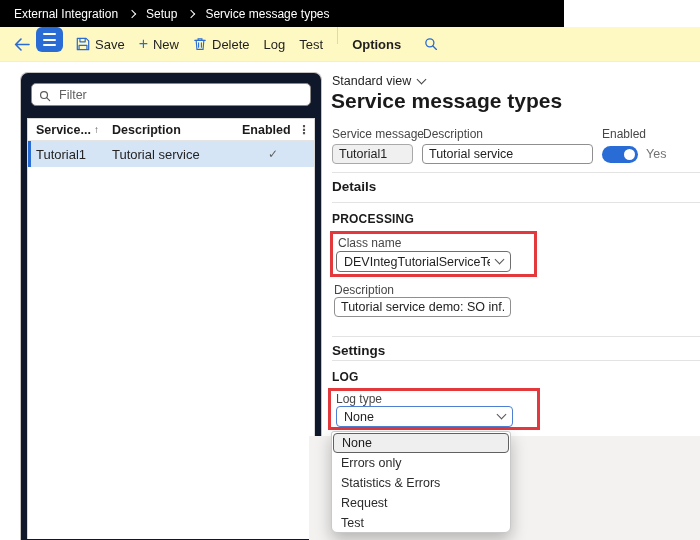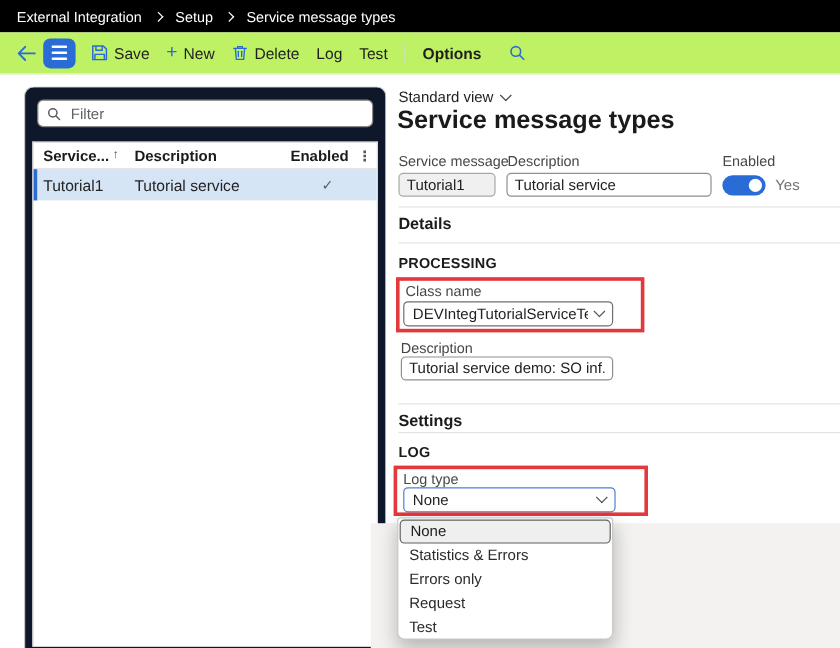--- a/index.html
+++ b/index.html
@@ -1,30 +1,30 @@
 <!DOCTYPE html>
 <html style="--accent: #2A6CD5; --annotation_red: #E3383C; --topbar_bg: #000000; --row_selected: #D6E5F6;"><head>
 <meta charset="utf-8">
 <style>
   * { margin:0; padding:0; box-sizing:border-box; }
   html,body { width:700px; height:540px; }
   body { font-family:"Liberation Sans","DejaVu Sans",sans-serif; background:#ffffff; overflow:hidden; }
   .app { position:relative; width:700px; height:540px; background:#fff; }
 
   
-  .topbar { position:absolute; left:0; top:0; width:700px; height:27px;
+  .topbar { position:absolute; left:0; top:0; width:564px; height:27px;
             background:var(--topbar_bg,#000); color:#fff; display:flex; align-items:center;
             padding-left:14px; gap:11px; font-size:12px; }
   .crumb { white-space:nowrap; }
   .crumb-sep { width:6px; height:6px; border-top:1.4px solid #fff; border-right:1.4px solid #fff;
                transform:rotate(45deg); margin-top:1px; }
 
   
-  .toolbar { position:absolute; left:0; top:27px; width:700px; height:35px; background:#bef264;
-             border-bottom:1px solid #ececec; display:flex; align-items:center;
+  .toolbar { position:absolute; left:0; top:27px; width:700px; height:35px; background:#fef9c3;
+             border-bottom:1px solid #ececec; display:flex; 
              padding-left:10px; font-size:13px; color:#1f1f1f; }
   .tb-btn { display:flex; align-items:center; gap:5px; padding:5px 7px; border-radius:4px; white-space:nowrap; }
   .tb-icon { display:inline-flex; color:var(--accent,#2A6CD5); }
   .back-btn { padding:5px 4px; }
   .menu-btn { width:27px; height:25px; background:var(--accent,#2A6CD5); border-radius:6px;
               display:flex; flex-direction:column; align-items:center; justify-content:center; margin:0 6px 0 2px; }
   .menu-btn i { display:block; width:13px; height:2px; background:#fff; border-radius:1px; margin:1.6px 0; }
   .tb-sep { width:1px; height:17px; background:#d6d6d6; margin:0 7px; }
   .tb-options { font-weight:700; }
   .tb-search { padding:5px 8px; margin-left:8px; }
@@ -227,20 +227,20 @@
 
     <div class="red-box" style="left:328px; top:388px; width:212px; height:42px;"></div>
     <span class="fld-label" style="left:336px; top:392px;">Log type</span>
     <div class="combo combo-focused" style="left:336px; top:406px; width:177px;">
       <span class="val">None</span>
       <span class="chev"></span>
     </div>
 
     <div class="flyout">
       <div class="opt opt-selected">None</div>
+      <div class="opt">Errors only</div>
       <div class="opt">Statistics &amp; Errors</div>
-      <div class="opt">Errors only</div>
       <div class="opt">Request</div>
       <div class="opt">Test</div>
     </div>
   </div>
 
 </div>
 
 </body></html>

